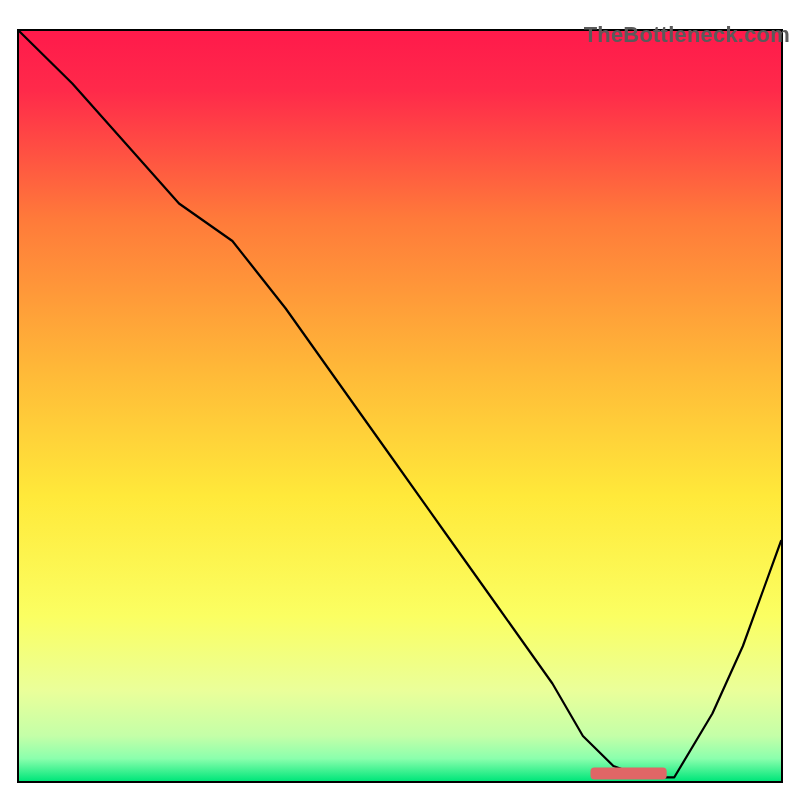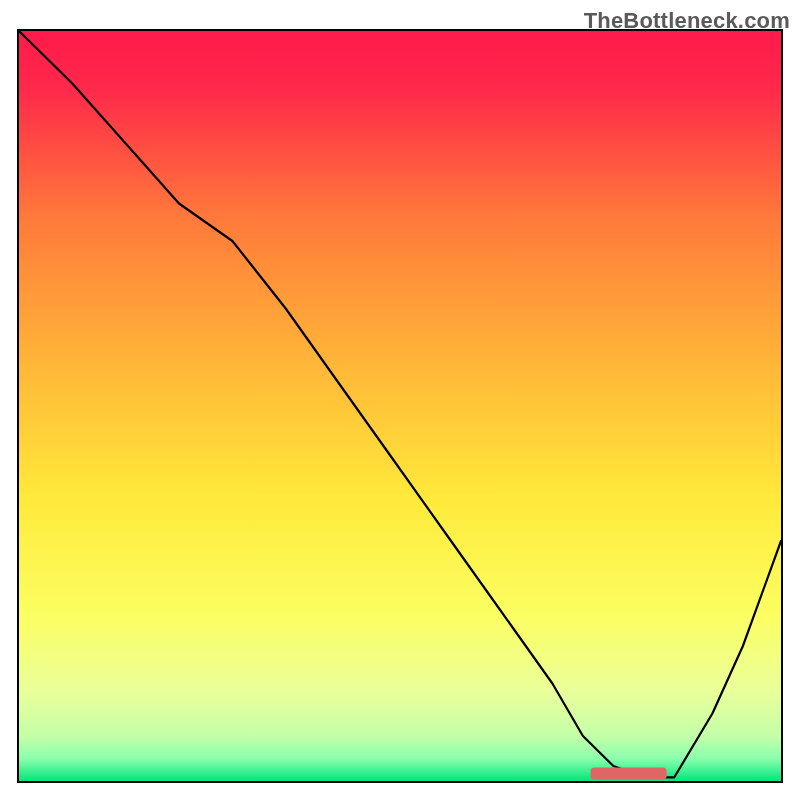--- a/index.html
+++ b/index.html
@@ -11,21 +11,21 @@
     font-family: Arial, Helvetica, sans-serif;
     overflow: hidden;
   }
   .container {
     position: relative;
     width: 800px;
     height: 800px;
   }
   .watermark {
     position: absolute;
-    top: 8px;
+    top: 22px;
     right: 10px;
     font-size: 22px;
     font-weight: 600;
     color: #5a5a5a;
     letter-spacing: 0.2px;
     z-index: 20;
   }
   .plot-frame {
     position: absolute;
     left: 17px;

